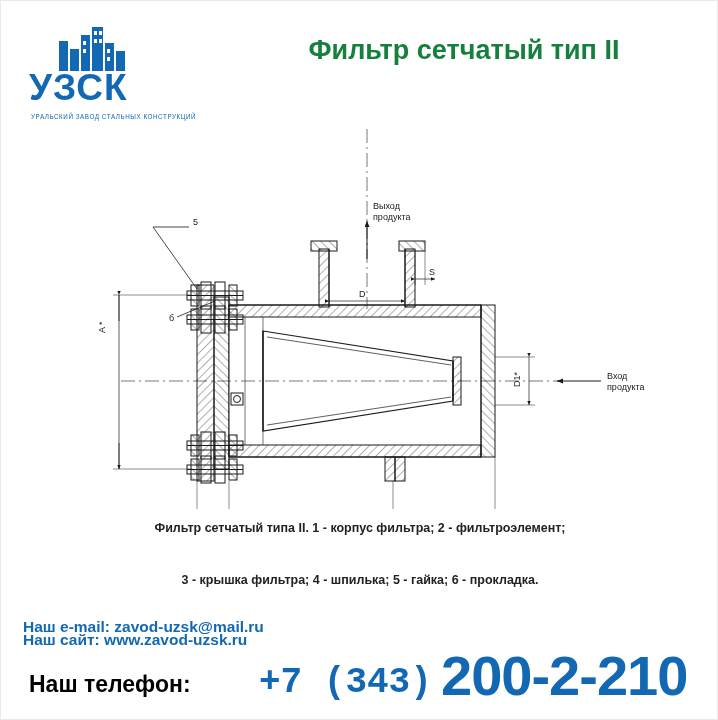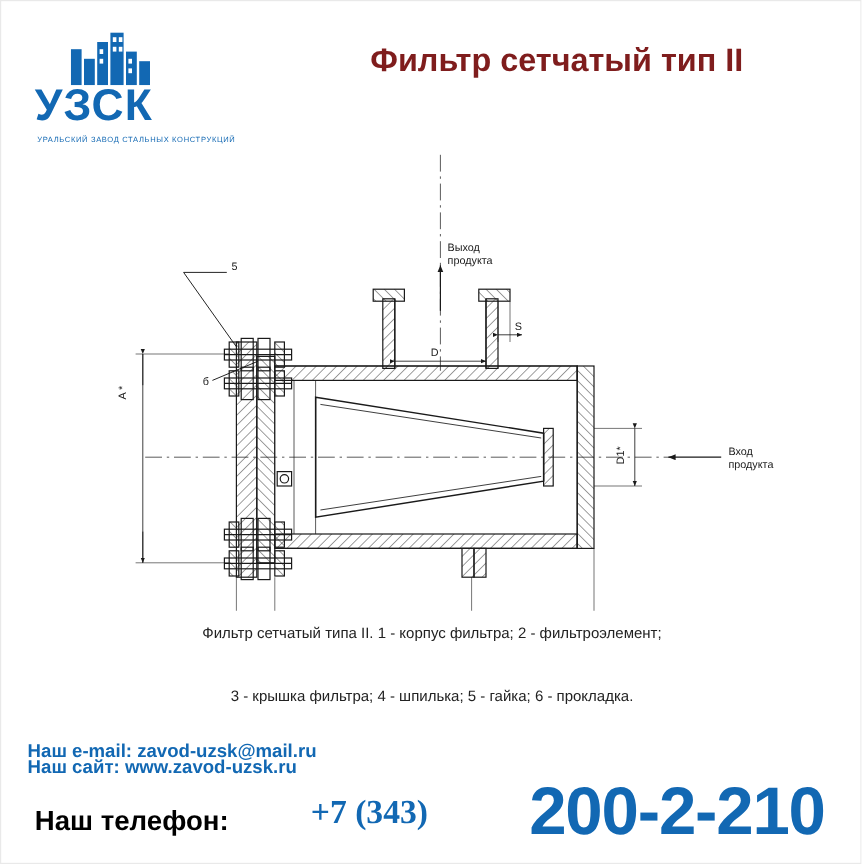--- a/index.html
+++ b/index.html
@@ -62,41 +62,42 @@
     font-family: "Liberation Sans", sans-serif;
   }
   #title {
     position: absolute;
     left: 228px;
     top: 34px;
     width: 470px;
     text-align: center;
     font-size: 27px;
     font-weight: bold;
-    color: #7f1d1d;
+    color: #15803d;
     font-family: "Liberation Sans", sans-serif;
   }
 
   
   #drawing-wrap {
     position: absolute;
     left: 0;
     top: 108px;
     width: 572px;
     height: 400px;
   }
 
   
   .caption {
     position: absolute;
     width: 718px;
     text-align: center;
     font-size: 12.5px;
     color: #222222;
     font-family: "Liberation Sans", sans-serif;
+    font-weight: bold;
   }
   #caption1 { top: 520px; }
   #caption2 { top: 572px; }
 
   
   .contact-line {
     position: absolute;
     left: 22px;
     font-size: 15.5px;
     font-weight: bold;
@@ -121,24 +122,24 @@
     font-size: 23px;
     font-weight: bold;
     color: #000000;
     font-family: "Liberation Sans", sans-serif;
     text-align: right;
   }
   #phone-code {
     position: absolute;
     left: 258px;
     top: 21px;
-    font-size: 28px;
-    font-weight: bold;
-    color: #1268b3;
-    font-family: Liberation Serif, serif;
+    font-size: 36px;
+    font-weight: bold;
+    color: #1268b3;
+    font-family: Liberation Mono, monospace;
   }
   #phone-number {
     position: absolute;
     left: 420px;
     top: 2px;
     font-size: 56px;
     font-weight: bold;
     letter-spacing: -1px;
     color: #1268b3;
     font-family: "Liberation Sans", sans-serif;

